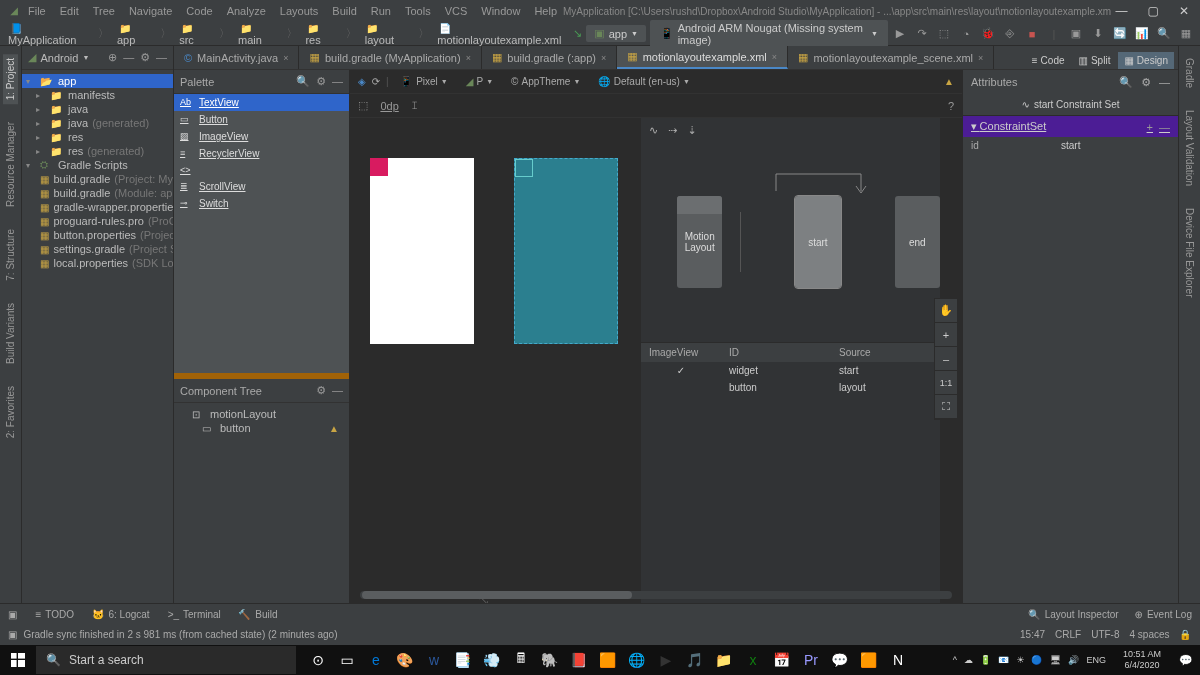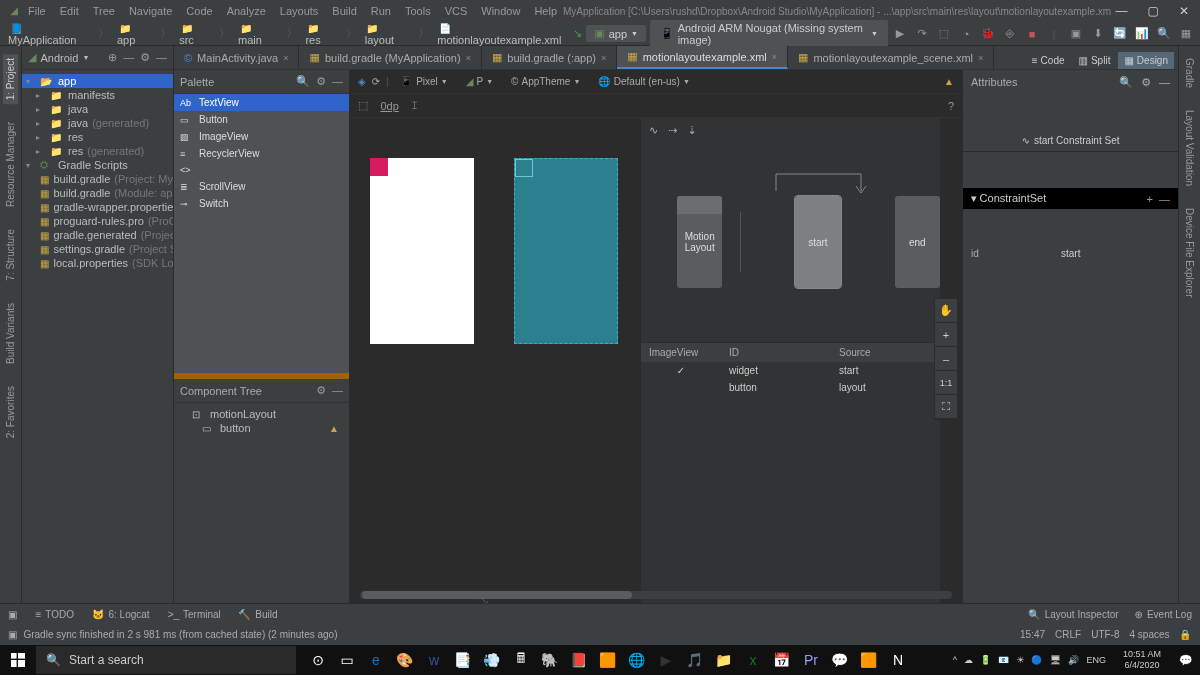--- a/index.html
+++ b/index.html
@@ -49,21 +49,21 @@
 .designer { flex:1; display:flex; }
 .palette { width:176px; background:#3c3f41; border-right:1px solid #2b2b2b; display:flex; flex-direction:column; }
 .palette .phdr { height:24px; display:flex; align-items:center; justify-content:space-between; padding:0 6px; color:#aaa; border-bottom:1px solid #323232; }
 .palette .phdr .ttl { font-size:11px; }
 .palette .phdr .icons { display:flex; gap:6px; color:#999; }
 .palette .split { flex:1; display:flex; }
 .palcats { width:56px; background:#3c3f41; border-right:1px solid #2b2b2b; }
 .palcats .cat { padding:4px 6px; font-size:10px; color:#aaa; cursor:pointer; }
 .palcats .cat.active { background:#4e5254; color:#ddd; }
 .palitems { flex:1; background:#4e5254; }
-.palitems .pitem { padding:3px 6px; display:flex; align-items:center; gap:5px; font-size:10px; color:#ddd; cursor:pointer; }
+.palitems .pitem { padding:3px 6px; display:flex; align-items:flex-start; gap:5px; font-size:10px; color:#ddd; cursor:pointer;text-decoration:underline; }
 .palitems .pitem.sel { background:#2f65ca; color:#fff; }
 .ctree { height:230px; border-top:6px solid #a16207; }
 .canvas { flex:1; background:#2b2b2b; display:flex; flex-direction:column; position:relative; }
 .ctoolbar { height:24px; border-bottom:1px solid #323232; display:flex; align-items:center; padding:0 8px; gap:10px; }
 .ctoolbar .grp { display:flex; align-items:center; gap:6px; color:#aaa; font-size:10px; }
 .ctoolbar .dd { padding:2px 6px; cursor:pointer; display:flex; align-items:center; gap:3px; }
 .ctoolbar2 { height:24px; border-bottom:1px solid #323232; display:flex; align-items:center; padding:0 8px; gap:12px; color:#999; }
 .cbody { flex:1; display:flex; position:relative; }
 .previews { width:290px; padding:40px 10px 10px 20px; display:flex; gap:40px; position:relative; }
 .phone { width:104px; height:186px; background:#fff; position:relative; }
@@ -84,25 +84,25 @@
 .motion .sep { width:1px; height:60px; background:#555; }
 .motion .constraint { border-top:1px solid #2b2b2b; }
 .motion .chdr { height:24px; display:flex; align-items:center; padding:0 8px; justify-content:space-between; color:#ccc; font-size:11px; }
 .motion .ctable { }
 .motion .cthead { display:flex; background:#3c3f41; padding:4px 0; font-size:10px; color:#aaa; }
 .motion .cthead span { padding:0 8px; }
 .motion .cthead .c1 { width:80px; } .motion .cthead .c2 { width:110px; } .motion .cthead .c3 { flex:1; }
 .motion .ctrow { display:flex; padding:3px 0; font-size:10px; color:#ccc; cursor:pointer; }
 .motion .ctrow span { padding:0 8px; }
 .motion .ctrow .c1 { width:80px; text-align:center; } .motion .ctrow .c2 { width:110px; } .motion .ctrow .c3 { flex:1; }
-.attr { width:216px; background:#3c3f41; border-left:1px solid #2b2b2b; display:flex; flex-direction:column;gap:36px; }
+.attr { width:216px; background:#3c3f41; border-left:1px solid #2b2b2b; display:flex; flex-direction:column; }
 .attr .ahdr { height:24px; display:flex; align-items:center; padding:0 8px; color:#aaa; justify-content:space-between; }
 .attr .ahdr .icons { display:flex; gap:8px; }
 .attr .sub { height:22px; display:flex; align-items:center; justify-content:center; color:#ccc; font-size:10px; background:#3c3f41; border-bottom:1px solid #2b2b2b; gap:4px; }
-.attr .section { background:#000000; padding:4px 8px; display:flex; align-items:center; justify-content:space-between; color:#ccc; font-size:11px; }
+.attr .section { background:#4c1d95; padding:4px 8px; display:flex; align-items:center; justify-content:space-between; color:#ccc; font-size:11px;text-decoration:underline; }
 .attr .section .icons { display:flex; gap:6px; color:#999; }
 .attr .row { display:flex; font-size:10px; padding:3px 8px; }
 .attr .row .k { width:90px; color:#aaa; } .attr .row .v { color:#ccc; }
 .status { position:absolute; bottom:30px; left:0; right:0; height:42px; background:#3c3f41; border-top:1px solid #2b2b2b; }
 .status .row1 { display:flex; align-items:center; padding:0 8px; height:20px; gap:18px; color:#aaa; font-size:10px; }
 .status .row1 .item { display:flex; align-items:center; gap:4px; cursor:pointer; }
 .status .row1 .right { margin-left:auto; display:flex; gap:16px; }
 .status .row2 { display:flex; align-items:center; padding:0 8px; height:20px; color:#aaa; font-size:10px; }
 .status .row2 .right { margin-left:auto; display:flex; gap:10px; }
 .taskbar { position:absolute; bottom:0; left:0; right:0; height:30px; background:#101010; display:flex; align-items:center; }
@@ -277,21 +277,21 @@
         </div>
         <div class="treerow ind1">
           <span class="arrow"></span>
           <span class="ico filegrad">▦</span>
           <span>proguard-rules.pro</span>
           <span class="dim"> (ProGu</span>
         </div>
         <div class="treerow ind1">
           <span class="arrow"></span>
           <span class="ico filegrad">▦</span>
-          <span>gradle.generated</span>
+          <span>button.properties</span>
           <span class="dim"> (Project</span>
         </div>
         <div class="treerow ind1">
           <span class="arrow"></span>
           <span class="ico filegrad">▦</span>
           <span>settings.gradle</span>
           <span class="dim"> (Project Se</span>
         </div>
         <div class="treerow ind1">
           <span class="arrow"></span>

